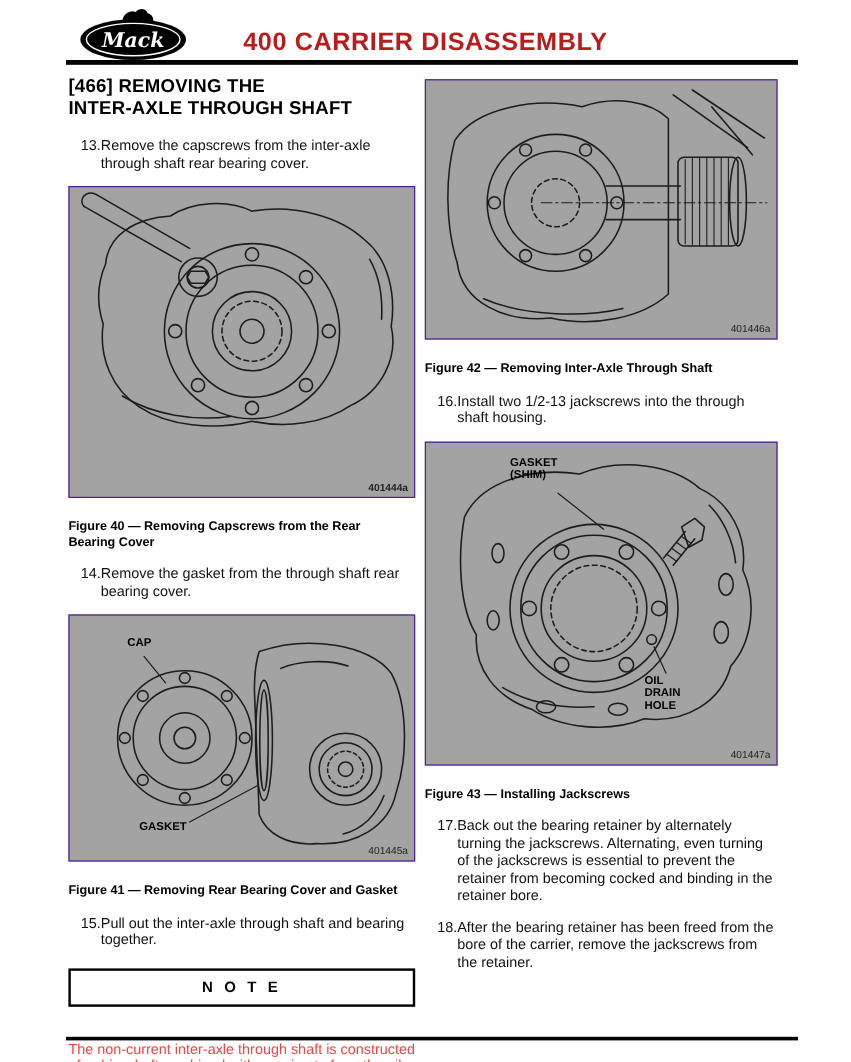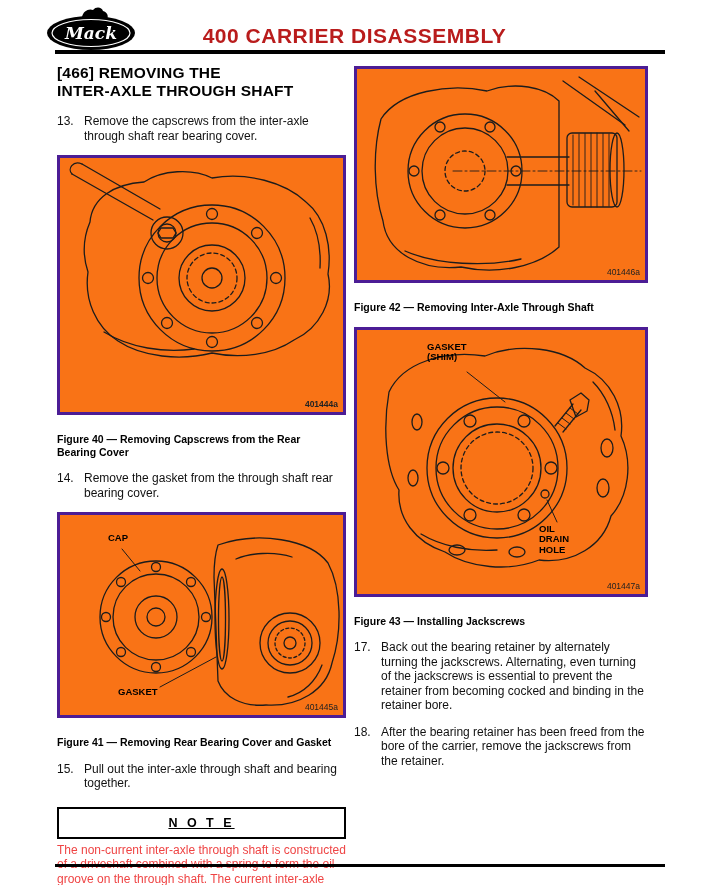--- a/index.html
+++ b/index.html
@@ -6,54 +6,54 @@
   html,body { background:#ffffff; }
   .page {
     position:relative; width:709px; height:885px; background:#fff;
     font-family:"Liberation Sans", sans-serif; color:#111; overflow:hidden;
   }
   
   .page-title {
     text-align:center; font-size:21px; font-weight:bold; letter-spacing:0.5px;
     padding-top:24px; color:#b91c1c;
   }
-  .logo { position:absolute; left:44px; top:4px; width:94px; height:48px; }
+  .logo { position:absolute; left:64px; top:4px; width:94px; height:48px; }
   .logo svg { display:block; }
   .header-rule { position:absolute; left:55px; top:50px; width:610px; height:4px; background:#000; }
   .bottom-rule { position:absolute; left:55px; top:864px; width:610px; height:3px; background:#000; }
   
   .cols { position:absolute; top:58px; left:57px; width:608px; display:flex; gap:8px; }
   .col-left  { width:289px; flex:none; }
   .col-right { width:294px; flex:none; }
   .section-heading {
     font-size:15.5px; line-height:18px; font-weight:bold; white-space:pre-line;
     margin:6px 0 14px; color:#000; letter-spacing:0.2px;
   }
   .step { display:flex; font-size:12px; line-height:14.5px; margin:0 0 12px; color:#111; }
-  .step .num { width:27px; flex:none; }
+  .step .num { width:27px; flex:none;text-align:right; }
   .step .txt { flex:1; }
   
   .figbox {
-    position:relative; border:3px solid #4c1d95; background:#f97316;
+    position:relative; border:1px solid #4c1d95; background:#a3a3a3;
     margin:2px 0 18px; overflow:hidden;
   }
   .figbox svg { display:block; }
   .fig-ref { position:absolute; right:5px; bottom:3px; font-size:8.5px; color:#222; }
   .fig-label {
     position:absolute; font-size:9.5px; font-weight:bold; line-height:10.5px;
     white-space:pre-line; text-align:left; color:#000;
   }
   .figcaption {
     text-align:left; font-size:10.5px; font-weight:bold; line-height:12.5px;
     white-space:pre-line; margin:2px 0 13px; color:#000;
   }
   
   .notebox {
     border:2px solid #000; text-align:center; font-weight:bold; font-size:12.5px;
-    padding:7px 14px; margin:16px 0 4px; letter-spacing:3px; color:#000;text-decoration:underline;
+    padding:7px 14px; margin:16px 0 28px; letter-spacing:3px; color:#000;
   }
   .note-body { font-size:12px; line-height:14.5px; color:#ef4444; }
   line, path, circle, ellipse, rect { vector-effect:non-scaling-stroke; }
 </style>
 </head>
 <body>
 
 <div class="page">
 
   <div class="logo">
@@ -185,20 +185,24 @@
             <path d="M216,66 L216,136 M222,65 L222,137 M228,64.5 L228,137.5 M234,64 L234,138 M240,64 L240,138 M246,64.5 L246,137.5 M252,65 L252,137" stroke-width="0.9"></path>
             <ellipse cx="260" cy="101" rx="7" ry="37"></ellipse>
             <path d="M96,102 L284,102" stroke-dasharray="9 3 2 3" stroke-width="0.9"></path>
             <path d="M48,182 C80,196 130,198 164,190"></path>
           </g>
         </svg>
         <span class="fig-ref">401446a</span>
       </div>
       <div class="figcaption">Figure 42 — Removing Inter-Axle Through Shaft</div>
 
+      <div class="step">
+        <span class="num">16.</span>
+        <span class="txt">Install two 1/2-13 jackscrews into the through shaft housing.</span>
+      </div>
 
       <div class="figbox" style="width:294px;height:270px;">
         <svg width="292" height="268" viewBox="0 0 292 268">
           <g fill="none" stroke="#1c1c1c" stroke-width="1.3" stroke-linejoin="round" stroke-linecap="round">
             <path d="M32,62 C46,32 88,20 128,26 C162,12 206,18 228,38 C254,50 268,78 264,106 C276,132 272,166 254,186 C246,216 216,234 182,230 C152,242 112,238 88,222 C58,212 40,188 42,160 C28,138 26,96 32,62 Z"></path>
             <circle cx="140" cy="138" r="70"></circle>
             <circle cx="140" cy="138" r="61"></circle>
             <circle cx="140" cy="138" r="44"></circle>
             <circle cx="140" cy="138" r="36" stroke-dasharray="4 3"></circle>
             <circle cx="194" cy="138" r="6"></circle>

